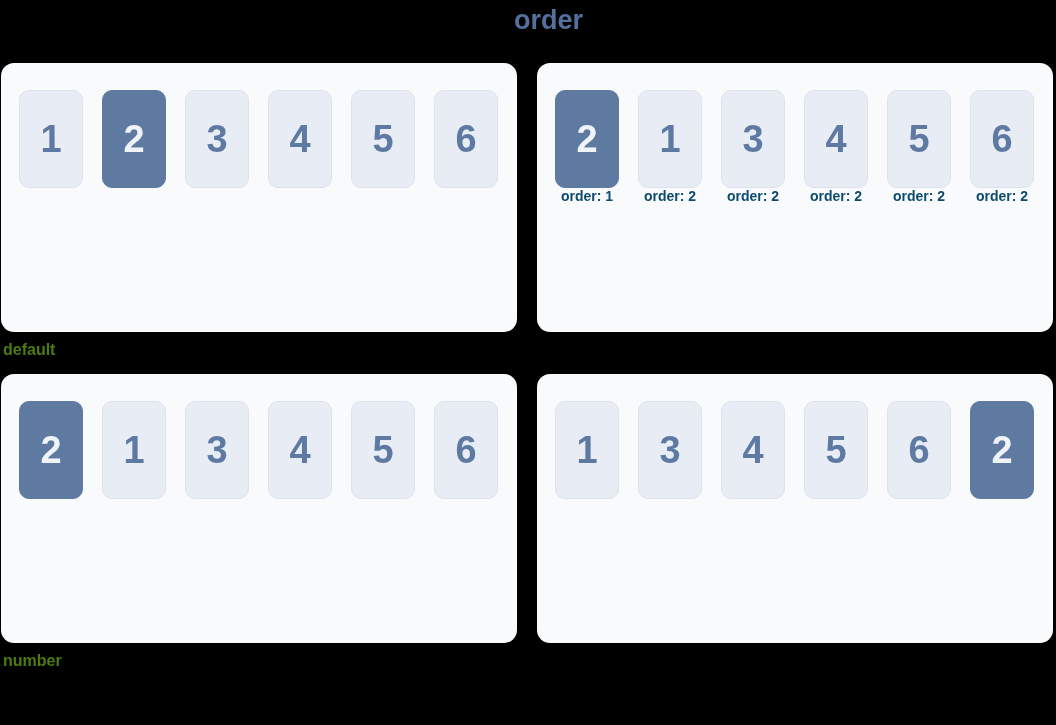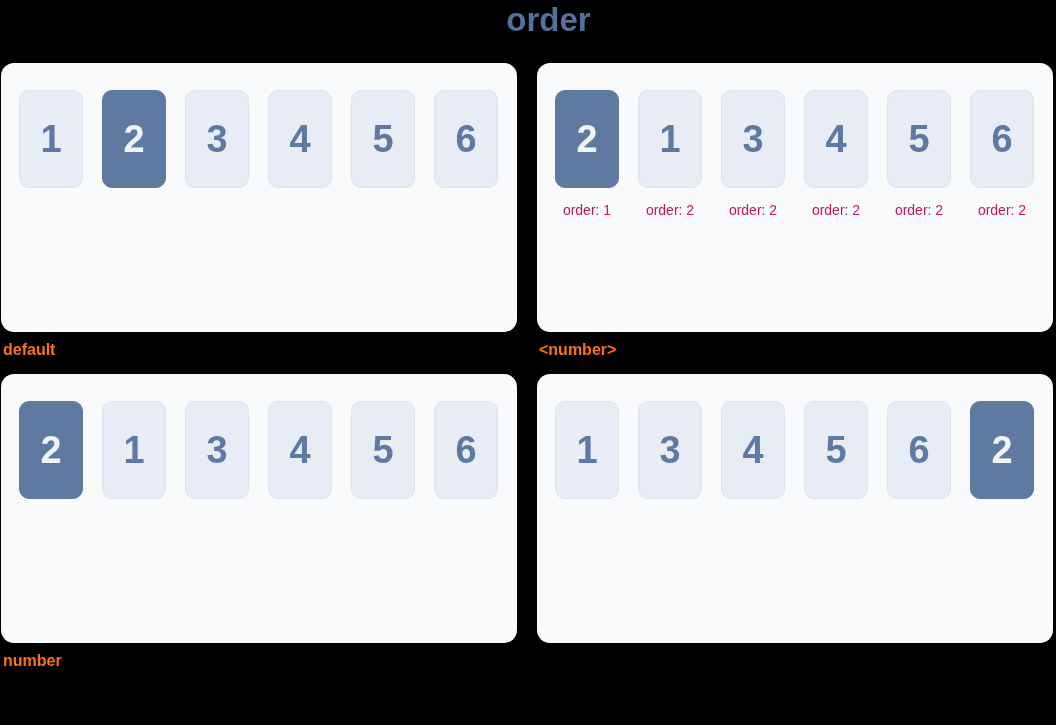--- a/index.html
+++ b/index.html
@@ -4,21 +4,21 @@
 <style>
   * { box-sizing: border-box; margin: 0; padding: 0; }
   html, body { width: 1056px; height: 725px; overflow: hidden; }
   body {
     background: #000000;
     font-family: "Liberation Sans", sans-serif;
   }
   .page-title {
     margin-top: 6px;
     text-align: center;
-    font-size: 33px;
+    font-size: 27px;
     line-height: 28px;
     font-weight: 700;
     color: #54719e;
     margin-left: 41px;
   }
   .demo-grid {
     margin-top: 29px;
     display: grid;
     grid-template-columns: 1fr 1fr;
     column-gap: 20px;
@@ -54,32 +54,31 @@
     color: #f0f4f9;
   }
   .box-col {
     display: flex;
     flex-direction: column;
     align-items: center;
     width: 64px;
     flex: 0 0 64px;
   }
   .order-label {
-    margin-top: 14px;
     font-size: 14px;
-    font-weight: 400;
-    color: #be185d;
+    font-weight: 700;
+    color: #0c4a6e;
     white-space: nowrap;
   }
   .panel-label {
     margin: 8px 0 0 2px;
     font-size: 16px;
     line-height: 19px;
     font-weight: 700;
-    color: #f97316;
+    color: #4d7c0f;
   }
 </style>
 </head>
 <body>
 
 <h1 class="page-title">order</h1>
 
 <div class="demo-grid">
 
   <div class="cell">
@@ -118,21 +117,20 @@
         <div class="box-col">
           <div class="box">5</div>
           <div class="order-label">order: 2</div>
         </div>
         <div class="box-col">
           <div class="box">6</div>
           <div class="order-label">order: 2</div>
         </div>
       </div>
     </div>
-    <div class="panel-label">&lt;number&gt;</div>
   </div>
 
   <div class="cell">
     <div class="panel">
       <div class="box-row">
         <div class="box hl">2</div>
         <div class="box">1</div>
         <div class="box">3</div>
         <div class="box">4</div>
         <div class="box">5</div>

